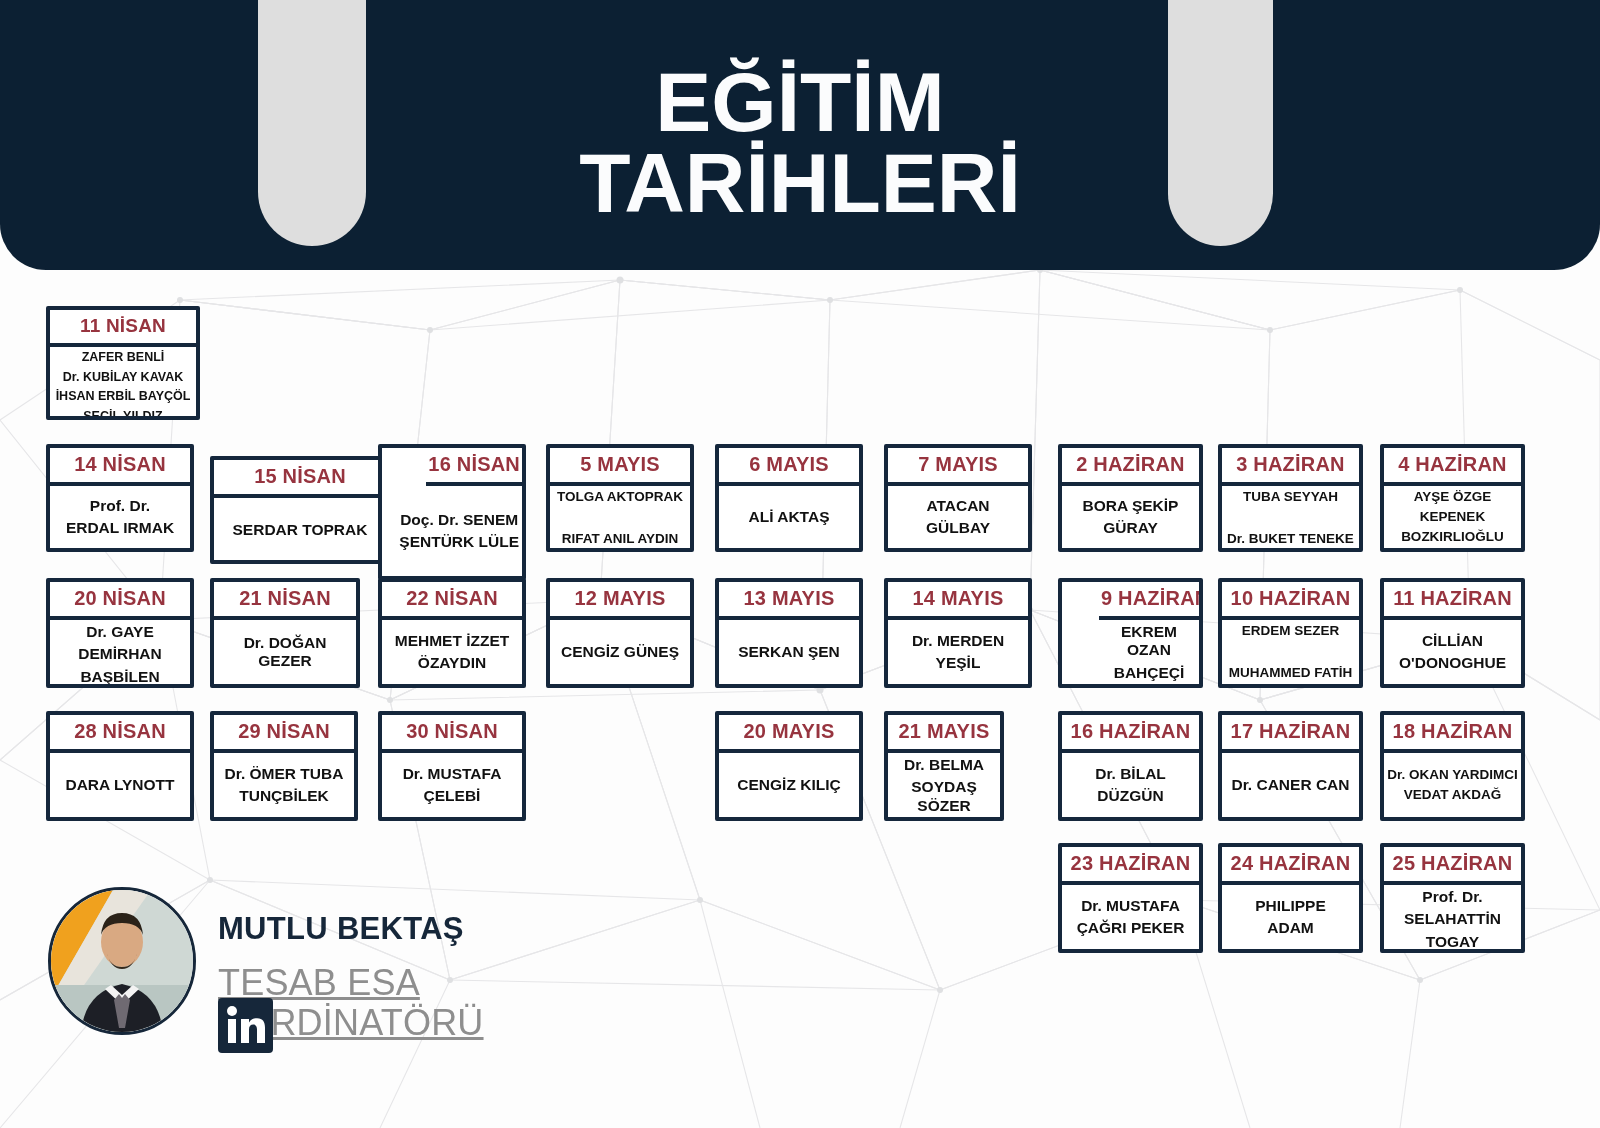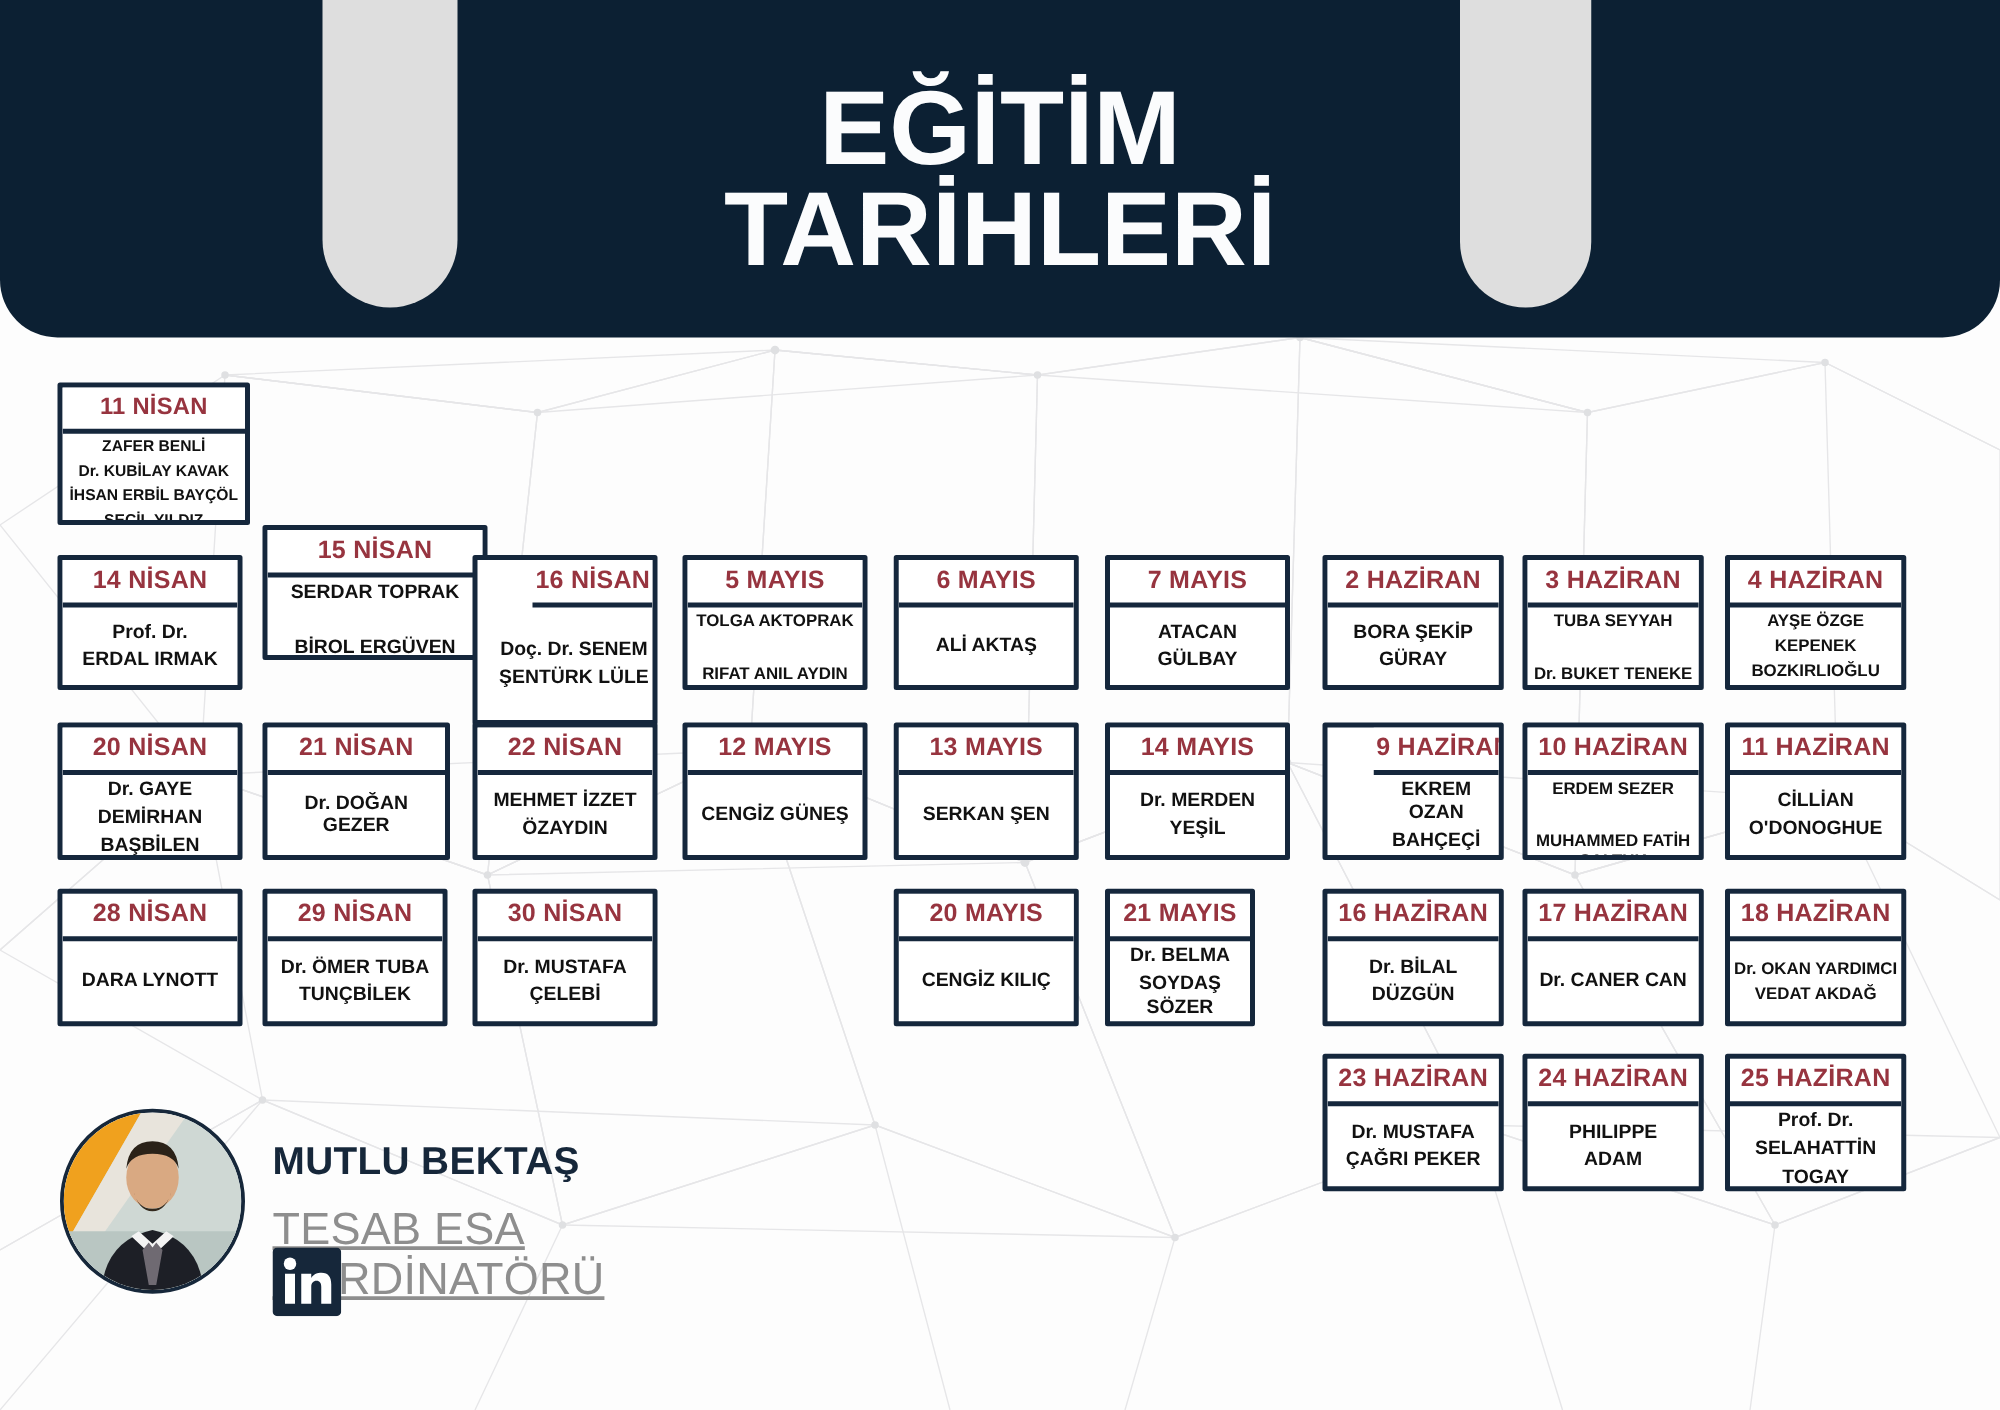--- a/index.html
+++ b/index.html
@@ -229,21 +229,21 @@
         <span class="nm xsmall">SEÇİL YILDIZ</span>
       </div>
     </div>
     <div class="card" id="card-r1c1" style="left: 46px; top: 444px; width: 148px; height: 108px;">
       <div class="date">14 NİSAN</div>
       <div class="names">
         <span class="nm">Prof. Dr.</span>
         <span class="nm">ERDAL IRMAK</span>
       </div>
     </div>
-    <div class="card gap" id="card-r1c2" style="left: 210px; top: 420px; width: 180px; height: 108px;">
+    <div class="card gap" id="card-r1c2" style="left: 210px; top: 456px; width: 180px; height: 108px; gap: 20px;">
       <div class="date">15 NİSAN</div>
       <div class="names">
         <span class="nm">SERDAR TOPRAK</span>
         <span class="nm">BİROL ERGÜVEN</span>
       </div>
     </div>
     <div class="card" id="card-r1c3" style="left: 378px; top: 444px; width: 148px; height: 136px; align-items: flex-end;">
       <div class="date">16 NİSAN</div>
       <div class="names">
         <span class="nm">Doç. Dr. SENEM</span>

